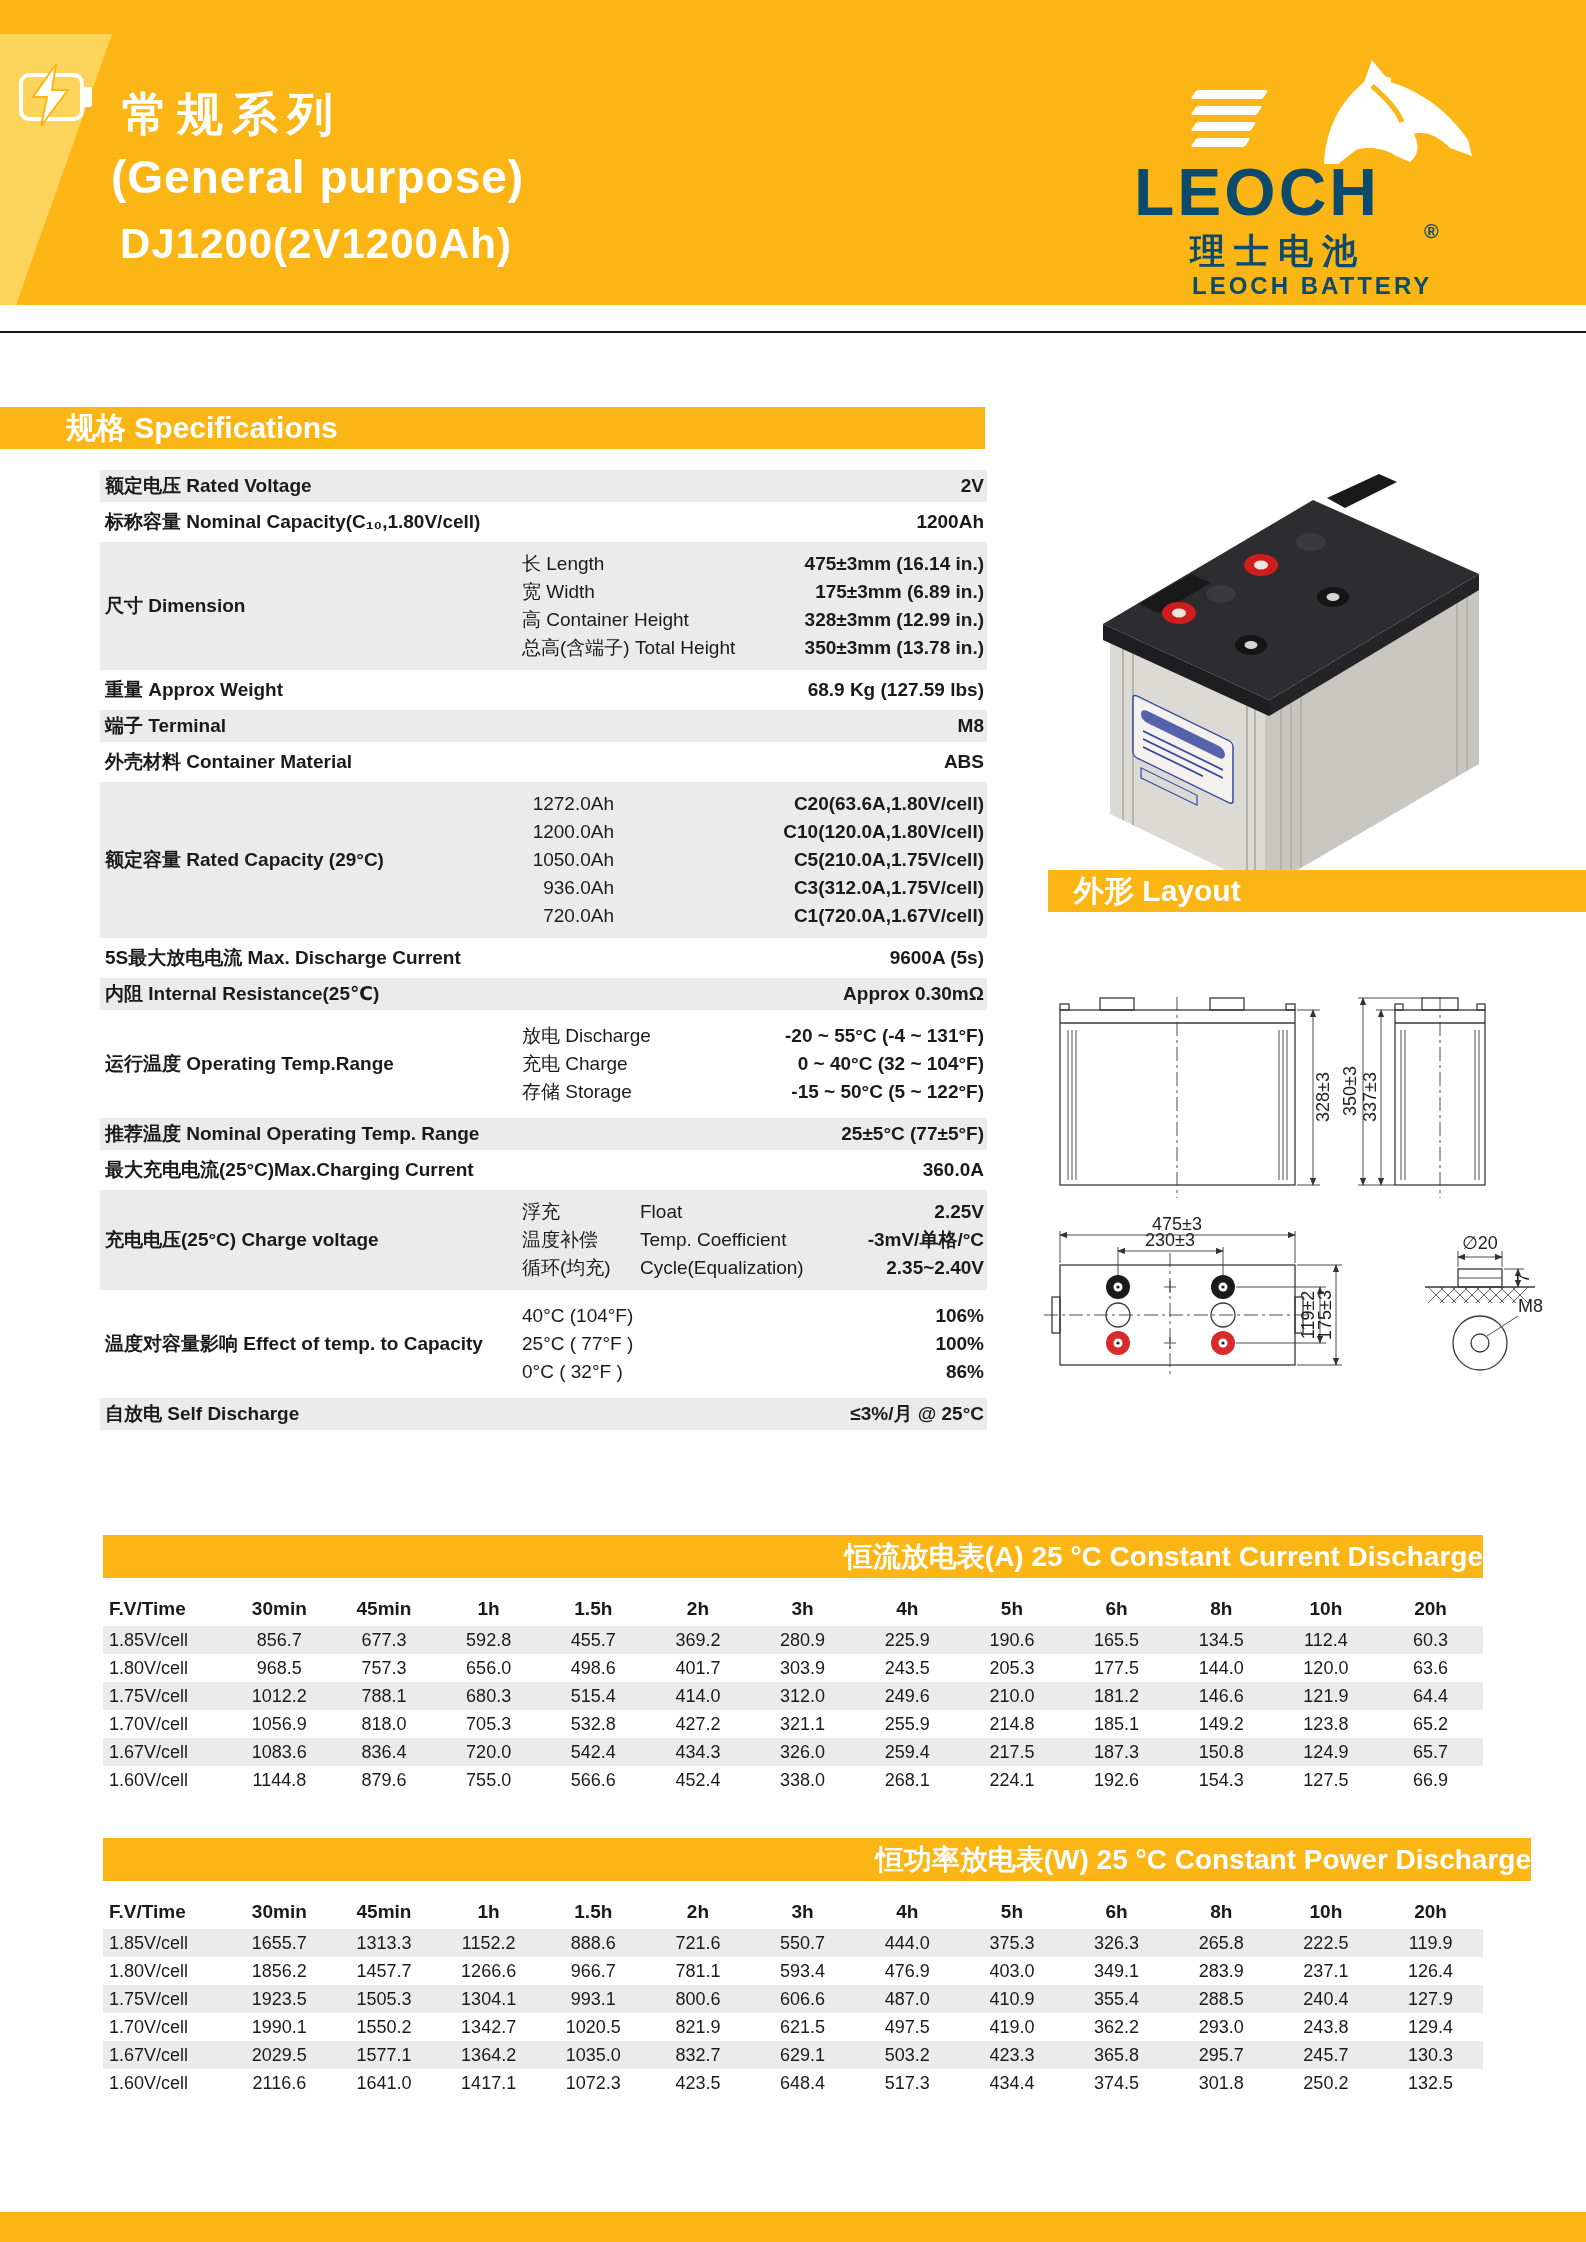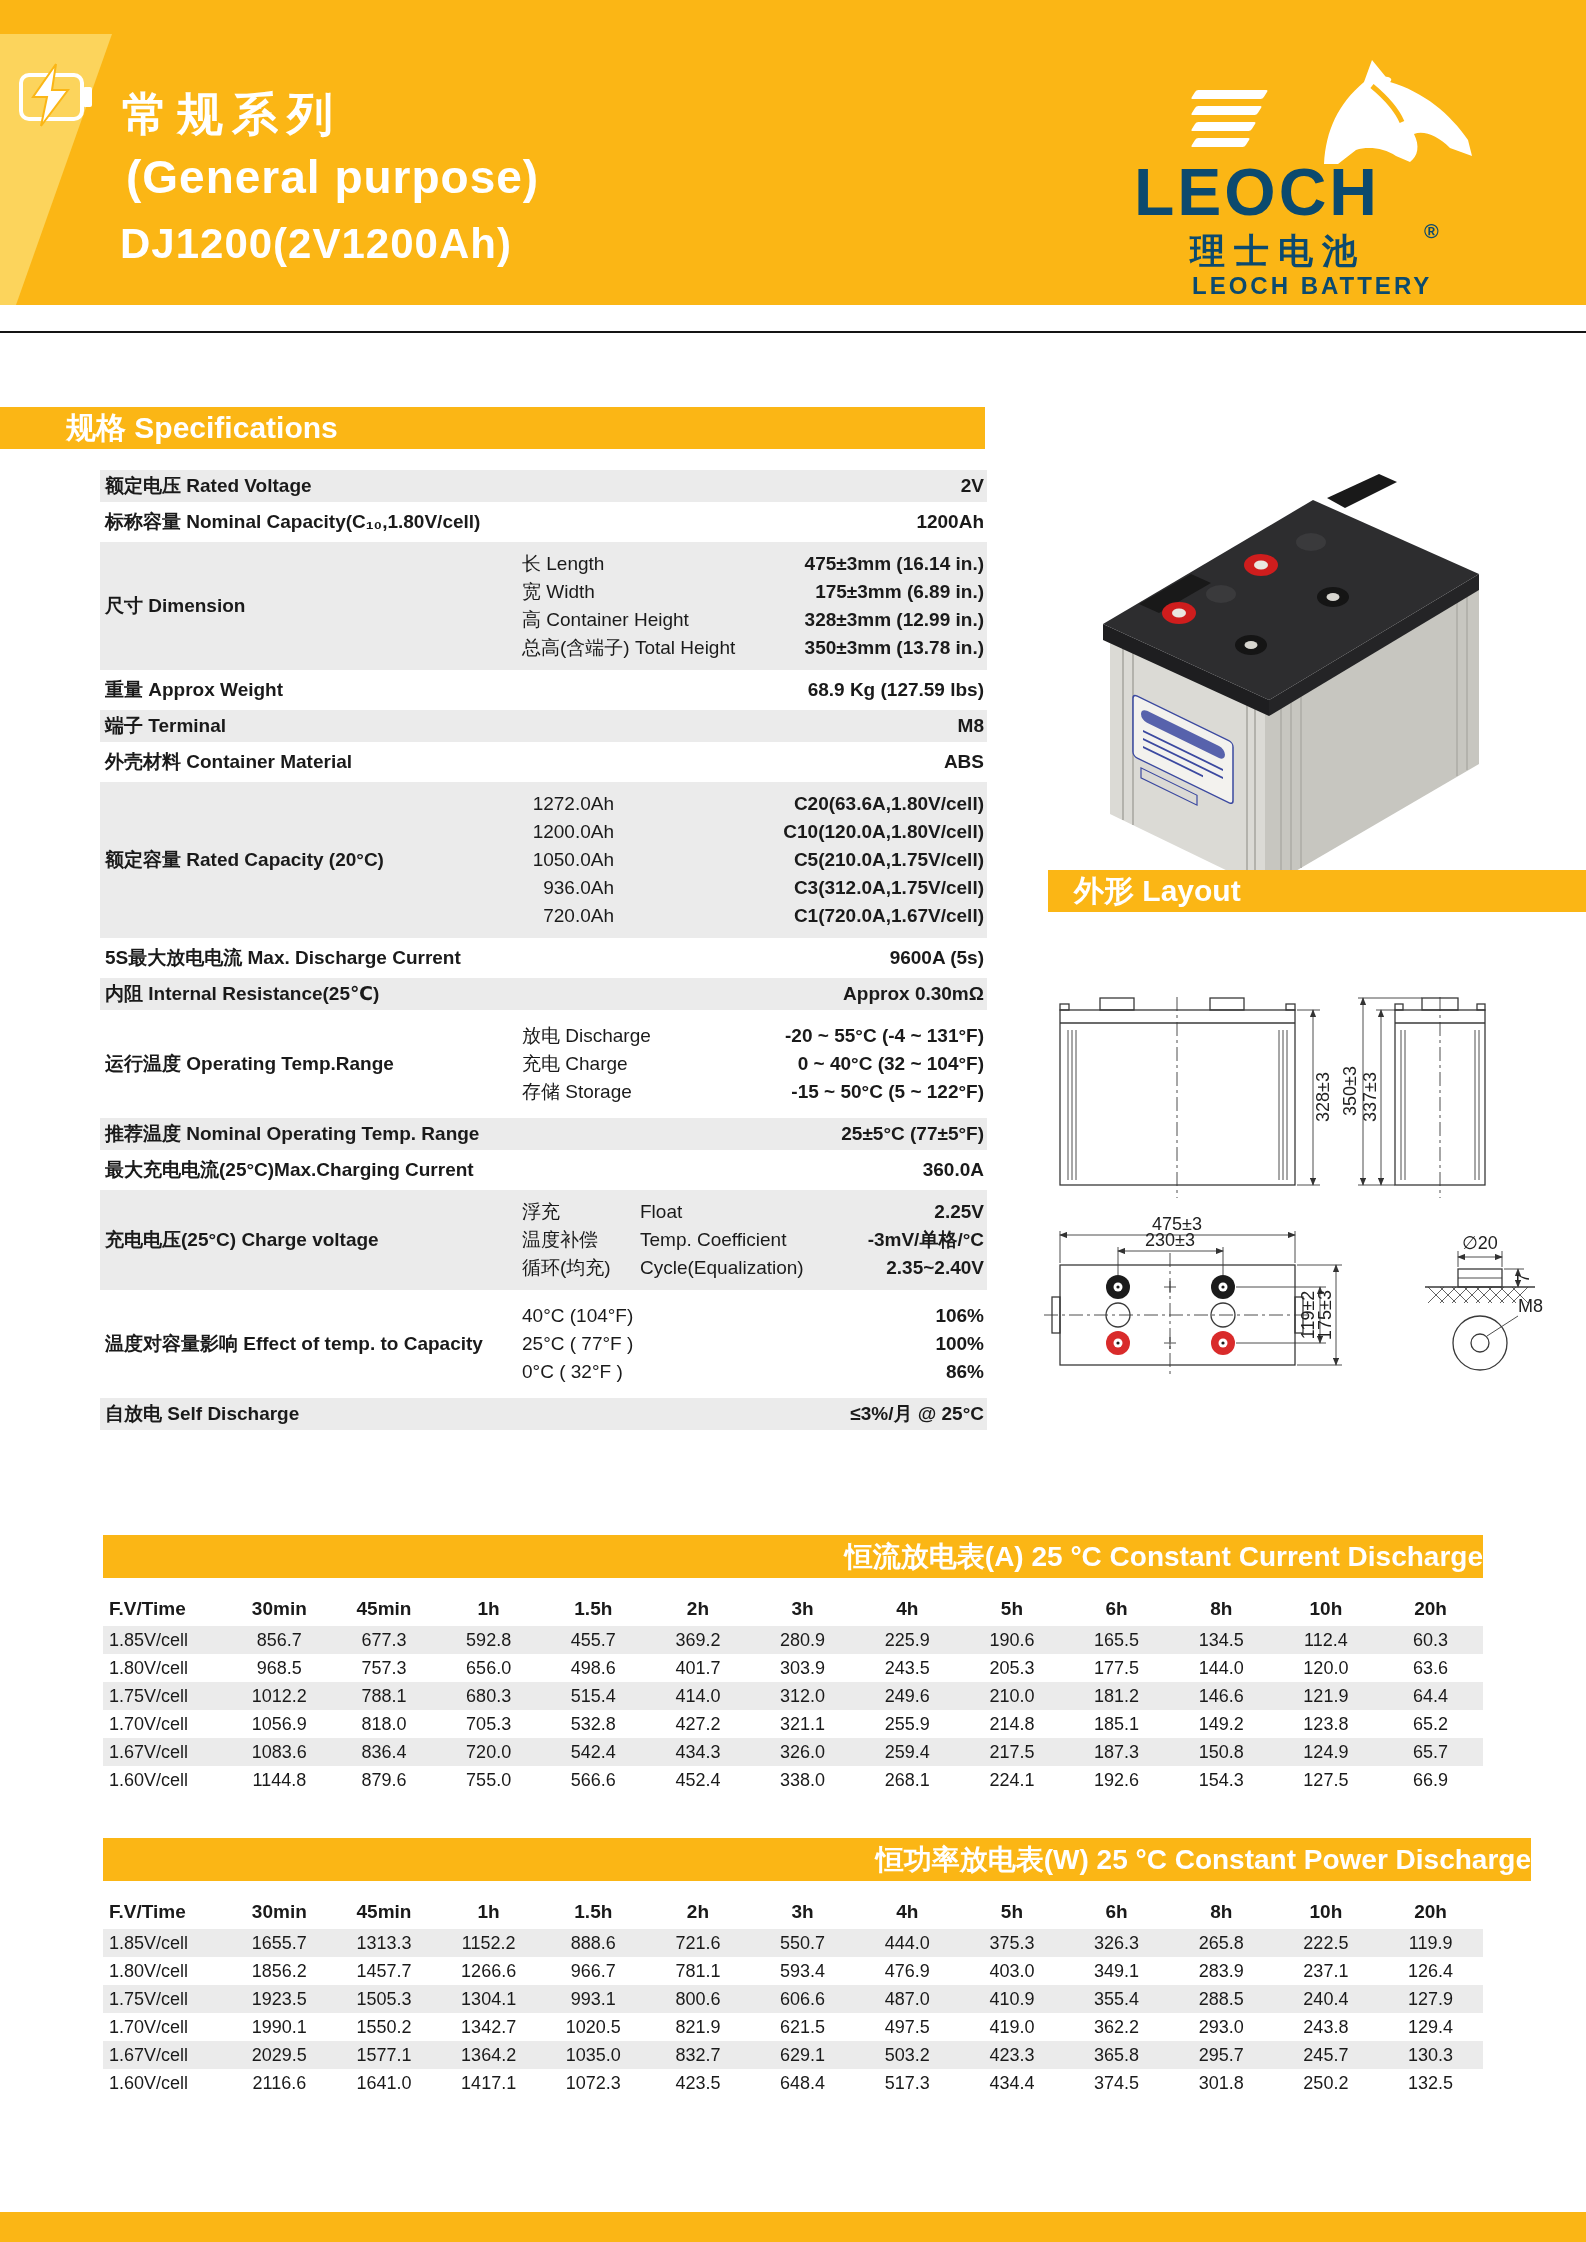--- a/index.html
+++ b/index.html
@@ -4,21 +4,21 @@
 <style>
   html,body{margin:0;padding:0;background:#fff;}
   .page{position:relative;width:1586px;height:2242px;background:#fff;overflow:hidden;
         font-family:"Liberation Sans","DejaVu Sans",sans-serif;color:#1a1a1a;}
   .abs{position:absolute;}
 
   
   .header-band{left:0;top:0;width:1586px;height:305px;background:#FBB615;}
   .header-title{color:#fff;font-weight:bold;white-space:nowrap;}
   .t-cn{left:122px;top:84px;font-size:46px;letter-spacing:9px;}
-  .t-en{left:126px;top:150px;font-size:46px;letter-spacing:1px;}
+  .t-en{left:111px;top:150px;font-size:46px;letter-spacing:1px;}
   .t-model{left:120px;top:220px;font-size:42px;letter-spacing:1px;}
   .rule{left:0;top:331px;width:1586px;height:2px;background:#141414;}
 
   .logo{left:1128px;top:58px;width:360px;height:245px;color:#0c4a6e;}
   .logo-word{position:absolute;left:6px;top:96px;font-size:66px;font-weight:bold;letter-spacing:3px;}
   .logo-cn{position:absolute;left:62px;top:170px;font-size:35px;font-weight:bold;letter-spacing:9px;}
   .logo-reg{position:absolute;left:296px;top:162px;font-size:20px;font-weight:bold;}
   .logo-en{position:absolute;left:64px;top:214px;font-size:24px;font-weight:bold;letter-spacing:3px;}
 
   
@@ -145,21 +145,21 @@
         <div class="sp-lbl">端子  Terminal</div>
         <div class="sp-mid"></div>
         <div class="sp-val">M8</div>
       </div>
       <div class="spec-row">
         <div class="sp-lbl">外壳材料  Container Material</div>
         <div class="sp-mid"></div>
         <div class="sp-val">ABS</div>
       </div>
       <div class="spec-row shade tall">
-        <div class="sp-lbl">额定容量  Rated Capacity (20°C)</div>
+        <div class="sp-lbl">额定容量  Rated Capacity (29°C)</div>
         <div class="sp-mid">
           <div class="sub-line">
             <span class="sub-num">1272.0Ah</span>
             <span class="sub-val">C20(63.6A,1.80V/cell)</span>
           </div>
           <div class="sub-line">
             <span class="sub-num">1200.0Ah</span>
             <span class="sub-val">C10(120.0A,1.80V/cell)</span>
           </div>
           <div class="sub-line">

